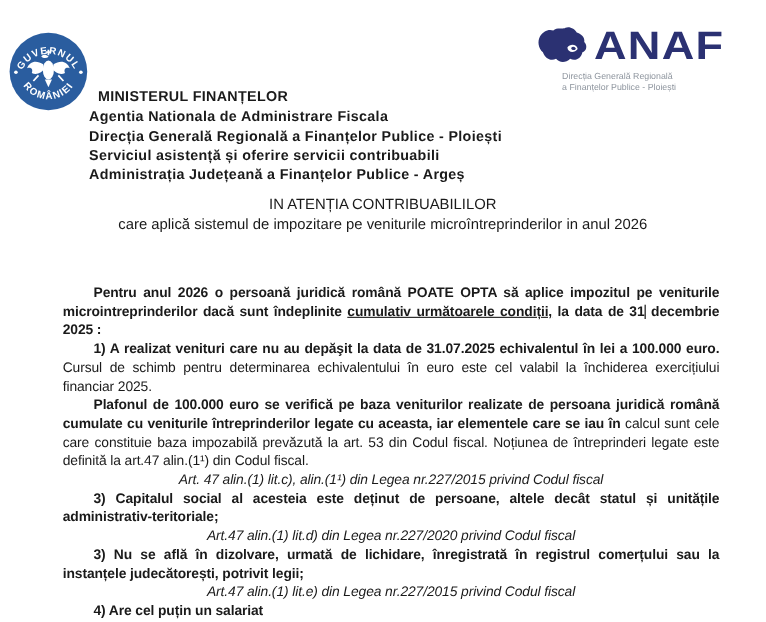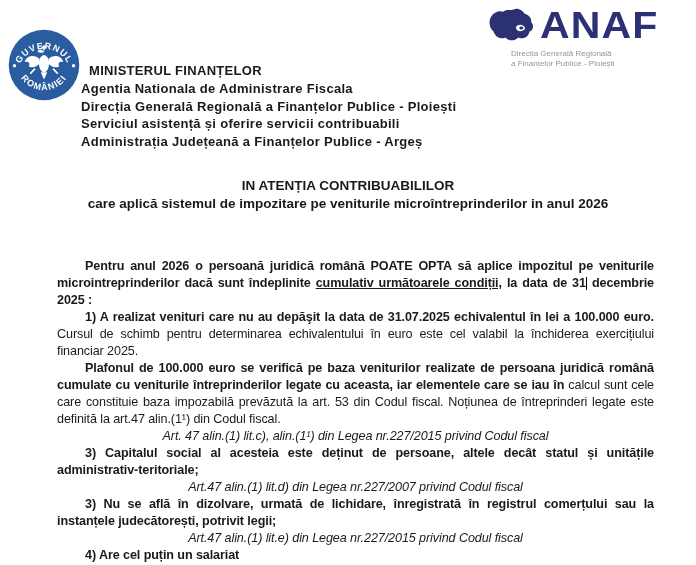--- a/index.html
+++ b/index.html
@@ -14,37 +14,37 @@
   .page { position: relative; width: 696px; height: 565px; }
 
   
   .header { position: relative; height: 158px; }
 
   .gov-seal { position: absolute; left: 8px; top: 28px; width: 72px; height: 74px; }
   .seal-text { font-size: 12.5px; font-weight: bold; letter-spacing: 1.6px;
                font-family: "Liberation Sans", sans-serif; fill: #ffffff; }
 
   .ministry {
-    position: absolute; left: 81px; top: 62px;
+    position: absolute; left: 81px; top: 79px;
     font-weight: bold; font-size: 13px; line-height: 17.8px; letter-spacing: 0.3px;
     white-space: nowrap;
   }
   .ministry-line.first { margin-left: 8px; }
 
-  .anaf { position: absolute; top: 5px; right: 5px; width: 206px; }
+  .anaf { position: absolute; top: 21px; right: 5px; width: 206px; }
   .anaf-row { display: flex; align-items: center; }
   .romania-map { width: 53px; height: 41px; margin-right: 2px; flex: 0 0 auto; }
   .anaf-word {
     font-size: 36px; font-weight: bold; letter-spacing: 1px; line-height: 40px;
     transform: scaleX(1.14); transform-origin: left center;
   }
   .anaf-sub { margin-top: 3px; font-size: 8px; line-height: 10px; text-align: left; padding-left: 26px; }
 
   
-  .title { margin-top: 19px; text-align: center; font-weight: bold;
+  .title { margin-top: 19px; text-align: center; font-weight: normal;
            font-size: 13.5px; line-height: 17.5px; }
 
   
   .doc-body {
     margin-top: 46px; padding: 0 42px 0 57px;
     font-size: 12.6px; line-height: 17px; text-align: justify;
     letter-spacing: -0.1px;
   }
   p.para { margin: 0; text-indent: 28px; }
   .b { font-weight: bold; }
@@ -121,21 +121,21 @@
     <p class="para"><span class="b">Pentru anul 2026 o persoană juridică română POATE OPTA să aplice impozitul pe veniturile microintreprinderilor dacă sunt îndeplinite </span><span class="b u">cumulativ următoarele condiții,</span><span class="b"> la data de 31</span><span class="caret"></span><span class="b"> decembrie 2025 :</span></p>
 
     <p class="para"><span class="b">1) A realizat venituri care nu au depăşit la data de 31.07.2025 echivalentul în lei a 100.000 euro.</span><span> Cursul de schimb pentru determinarea echivalentului în euro este cel valabil la închiderea exercițiului financiar 2025.</span></p>
 
     <p class="para"><span class="b">Plafonul de 100.000 euro se verifică pe baza veniturilor realizate de persoana juridică română cumulate cu veniturile întreprinderilor legate cu aceasta, iar elementele care se iau în</span><span> calcul sunt cele care constituie baza impozabilă prevăzută la art. 53 din Codul fiscal. Noțiunea de întreprinderi legate este definită la art.47 alin.(1¹) din Codul fiscal.</span></p>
 
     <p class="cite">Art. 47 alin.(1) lit.c), alin.(1¹) din Legea nr.227/2015 privind Codul fiscal</p>
 
     <p class="para b">3) Capitalul social al acesteia este deținut de persoane, altele decât statul și unitățile administrativ-teritoriale;</p>
 
-    <p class="cite">Art.47 alin.(1) lit.d) din Legea nr.227/2007 privind Codul fiscal</p>
+    <p class="cite">Art.47 alin.(1) lit.d) din Legea nr.227/2020 privind Codul fiscal</p>
 
     <p class="para b">3) Nu se află în dizolvare, urmată de lichidare, înregistrată în registrul comerțului sau la instanțele judecătorești, potrivit legii;</p>
 
     <p class="cite">Art.47 alin.(1) lit.e) din Legea nr.227/2015 privind Codul fiscal</p>
 
     <p class="para b">4) Are cel puțin un salariat</p>
 
   </main>
 
 </div>

